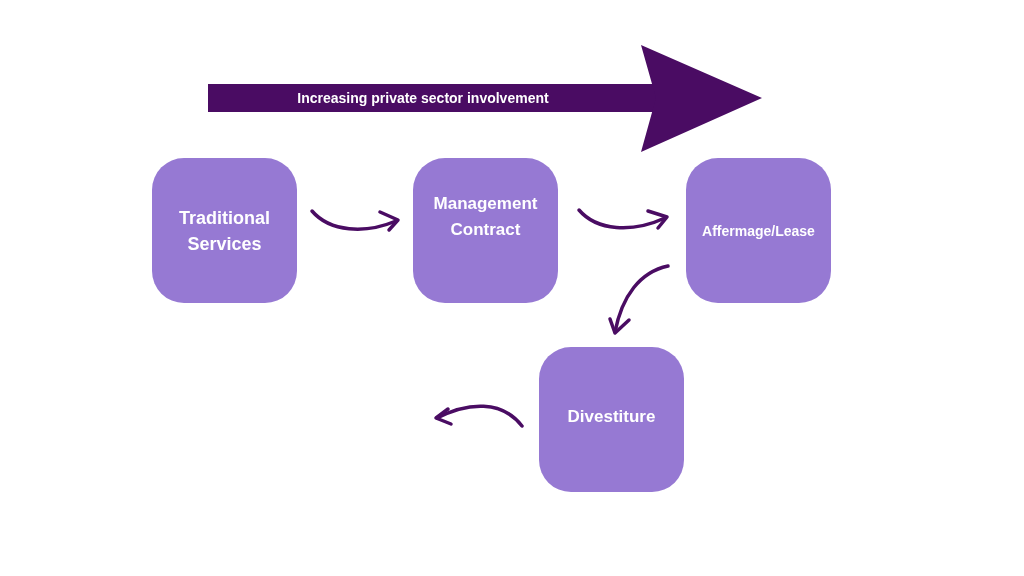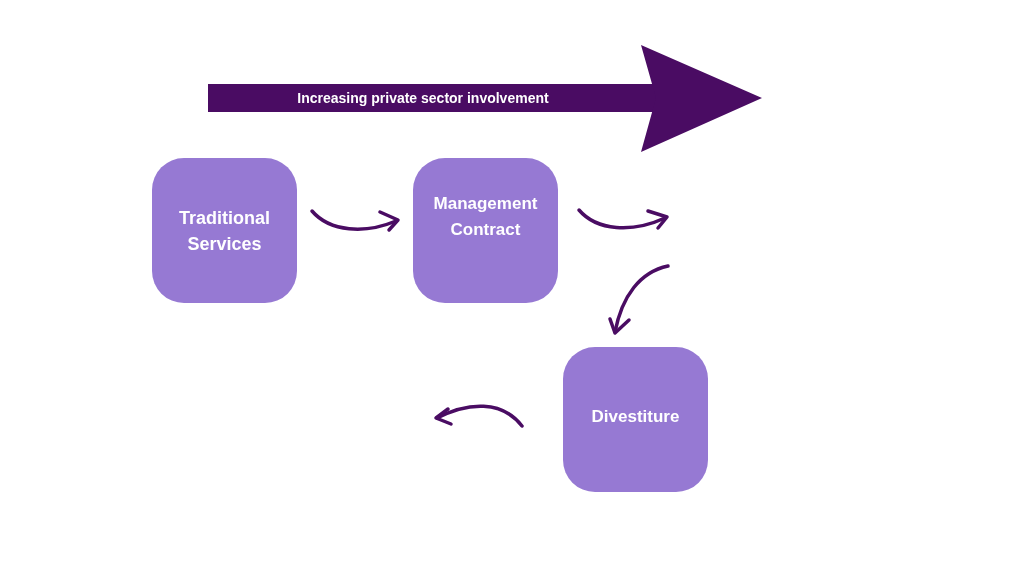--- a/index.html
+++ b/index.html
@@ -8,21 +8,21 @@
     .box {
       position: absolute; width: 145px; height: 145px; border-radius: 32px;
       display: flex; align-items: center; justify-content: center; text-align: center;
       color: #ffffff; font-weight: bold; box-sizing: border-box; padding: 0 6px;
     }
     .box .label { display: block; white-space: pre-line; }
     .b1 { left: 152px; top: 158px; font-size: 18px; line-height: 26px; }
     .b2 { left: 413px; top: 158px; font-size: 17px; line-height: 26px; padding-bottom: 28px; }
     .b3 { left: 686px; top: 158px; font-size: 14px; line-height: 18px; }
     .b4 { left: 276px; top: 347px; font-size: 14px; line-height: 21px; padding-bottom: 8px; }
-    .b5 { left: 539px; top: 347px; font-size: 17px; line-height: 22px; padding-bottom: 6px; margin-left: 24px; }
+    .b5 { left: 539px; top: 347px; font-size: 17px; line-height: 22px; padding-bottom: 6px; }
     .banner-text {
       position: absolute; left: 208px; top: 84px; width: 430px; height: 28px;
       display: flex; align-items: center; justify-content: center;
       color: #ffffff; font-weight: bold; font-size: 14px;
     }
   </style>
 </head>
 <body>
 
 <div class="canvas">
@@ -58,16 +58,19 @@
   <div class="banner-text">Increasing private sector involvement</div>
 
   <div class="box b1" style="background:#9679d3">
     <span class="label">Traditional
 Services</span>
   </div>
   <div class="box b2" style="background:#9679d3">
     <span class="label">Management
 Contract</span>
   </div>
+  <div class="box b3" style="background:#9679d3">
+    <span class="label">Affermage/Lease</span>
+  </div>
   <div class="box b5" style="background:#9679d3">
     <span class="label">Divestiture</span>
   </div>
 </div>
 
 </body></html>

